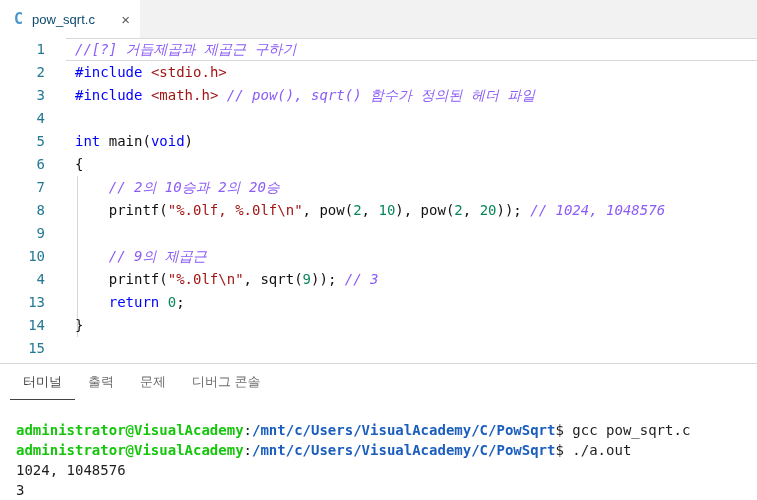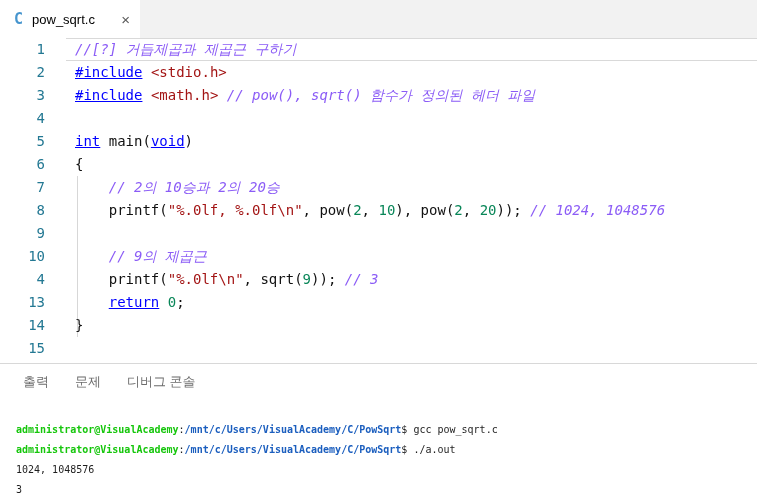--- a/index.html
+++ b/index.html
@@ -7,49 +7,49 @@
     position:relative;width:757px;height:500px;overflow:hidden;
     font-family:"Liberation Sans",sans-serif;background:#fff;
   }
   
   .tabbar{height:38px;background:#F2F2F2;display:flex;align-items:stretch;}
   .tab{
     width:140px;background:#fff;display:flex;align-items:center;
     padding:0 10px 0 14px;font-size:13px;color:#333;box-sizing:border-box;cursor:pointer;
   }
   .cicon{color:#4695CE;font-weight:700;font-family:"DejaVu Sans Mono",monospace;font-size:15px;margin-right:9px;}
-  .tablabel{color:#000000;}
+  .tablabel{color:#0c4a6e;}
   .tabclose{margin-left:auto;color:#5a5a5a;font-size:15px;line-height:15px;}
   
   .editor{
     position:relative;height:325px;background:#fff;overflow:hidden;
     font-family:"DejaVu Sans Mono",monospace;font-size:14px;
   }
   .curline{
     position:absolute;left:66px;right:0;top:0;height:21px;
     border-top:1px solid #D9D9D9;border-bottom:1px solid #D9D9D9;pointer-events:none;
   }
   .iguide{position:absolute;left:77px;top:138px;height:161px;width:1px;background:#D7D7D7;pointer-events:none;}
   .line{height:23px;line-height:23px;position:relative;padding-left:75px;white-space:pre;}
   .ln{position:absolute;left:0;top:0;width:45px;text-align:right;color:#237893;}
   .pl{color:#111;text-align:center;}
-  .kw{color:#0000FF;text-decoration:underline;}
+  .kw{color:#0000FF;}
   .str{color:#A31515;}
   .cm{color:#8b5cf6;font-style:italic;}
   .num{color:#098658;}
   
   .panel{border-top:1px solid #D8D8D8;background:#fff;height:136px;box-sizing:content-box;}
   .panel-tabs{display:flex;height:36px;align-items:stretch;padding-left:10px;font-size:13px;color:#6c6c6c;}
   .ptab{
     padding:0 13px;display:flex;align-items:center;cursor:pointer;
     border-bottom:1.5px solid transparent;box-sizing:border-box;
   }
   .ptab.active{color:#424242;border-bottom-color:#424242;}
   .terminal{
-    font-family:"DejaVu Sans Mono",monospace;font-size:10px;line-height:20px;
+    font-family:"DejaVu Sans Mono",monospace;font-size:14px;line-height:20px;
     padding:20px 0 0 16px;white-space:pre;color:#1e1e1e;
   }
   .tg{color:#16C60C;font-weight:bold;}
   .tb{color:#1B5EBE;font-weight:bold;}
   .tp{color:#1e1e1e;}
 </style>
 </head>
 <body>
 
 <div class="window">
@@ -78,20 +78,21 @@
         <div class="line"><span class="ln">10</span><span class="cm">    // 9의 제곱근</span></div>
         <div class="line"><span class="ln">4</span><span class="pl">    printf(</span><span class="str">"%.0lf\n"</span><span class="pl">, sqrt(</span><span class="num">9</span><span class="pl">));</span><span class="cm"> // 3</span></div>
         <div class="line"><span class="ln">13</span><span class="pl">    </span><span class="kw">return</span><span class="pl"> </span><span class="num">0</span><span class="pl">;</span></div>
         <div class="line"><span class="ln">14</span><span class="pl">}</span></div>
         <div class="line"><span class="ln">15</span></div>
       </div>
   </div>
 
   <div class="panel">
     <div class="panel-tabs" id="panel-tabs">
+        <div class="ptab active">터미널</div>
         <div class="ptab">출력</div>
         <div class="ptab">문제</div>
         <div class="ptab">디버그 콘솔</div>
       </div>
     <div class="terminal" id="terminal"><div><span class="tg">administrator@VisualAcademy</span><span class="tp">:</span><span class="tb">/mnt/c/Users/VisualAcademy/C/PowSqrt</span><span class="tp">$ gcc pow_sqrt.c</span></div><div><span class="tg">administrator@VisualAcademy</span><span class="tp">:</span><span class="tb">/mnt/c/Users/VisualAcademy/C/PowSqrt</span><span class="tp">$ ./a.out</span></div><div><span class="tp">1024, 1048576</span></div><div><span class="tp">3</span></div></div>
   </div>
 
 </div>
 
 </body></html>

